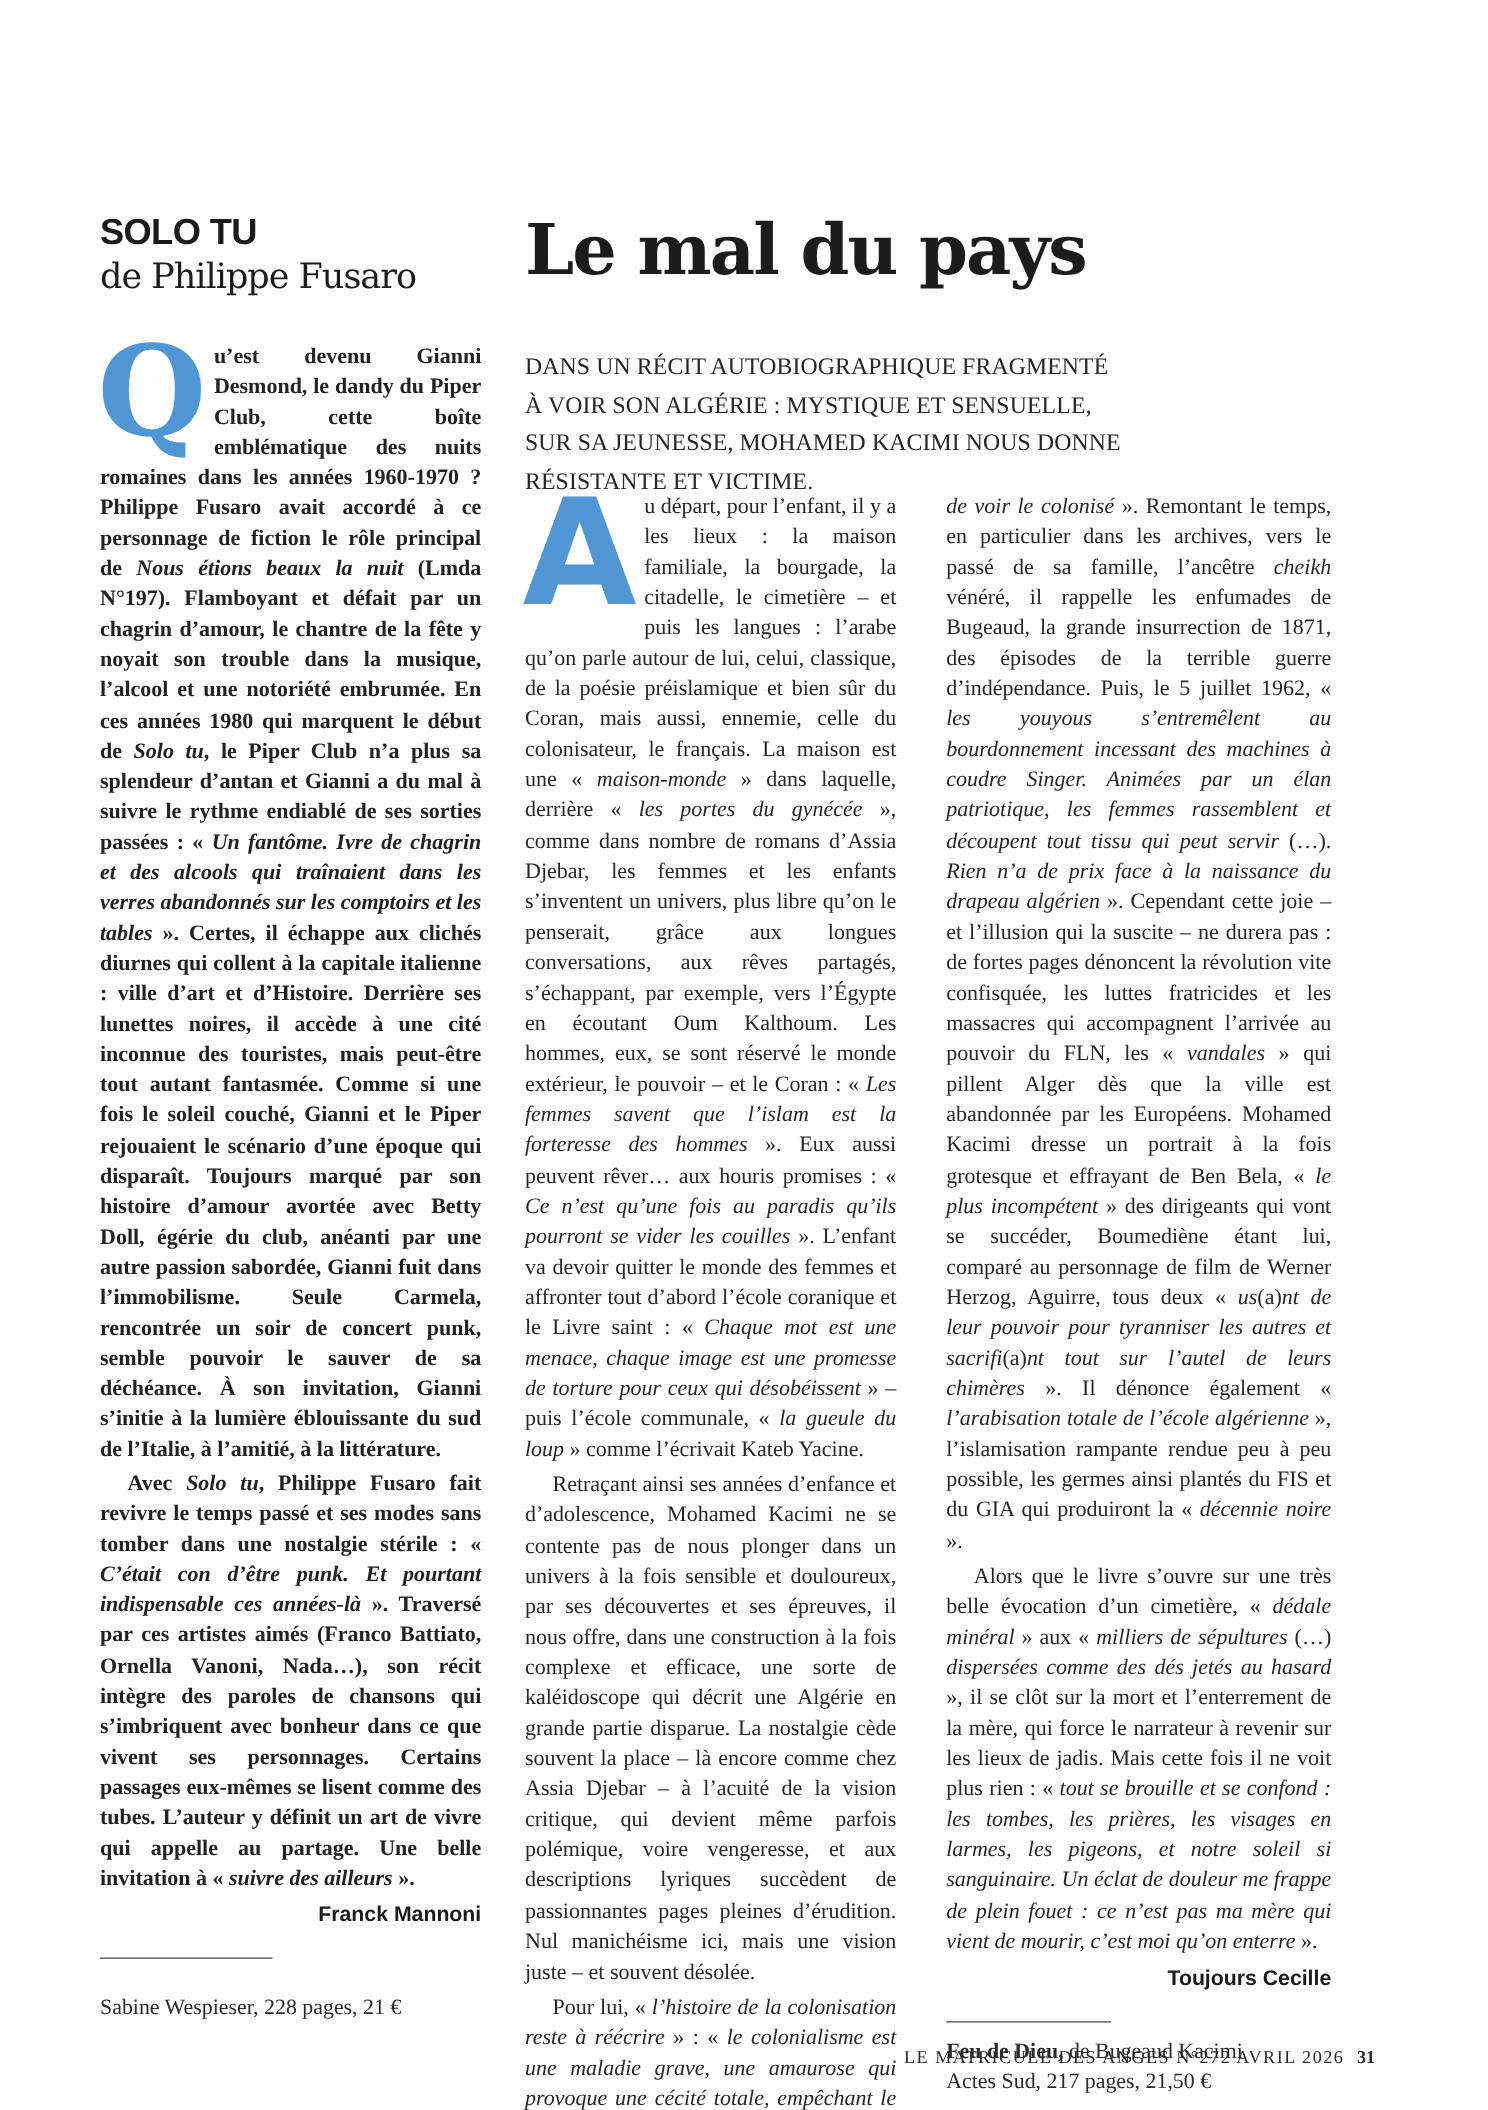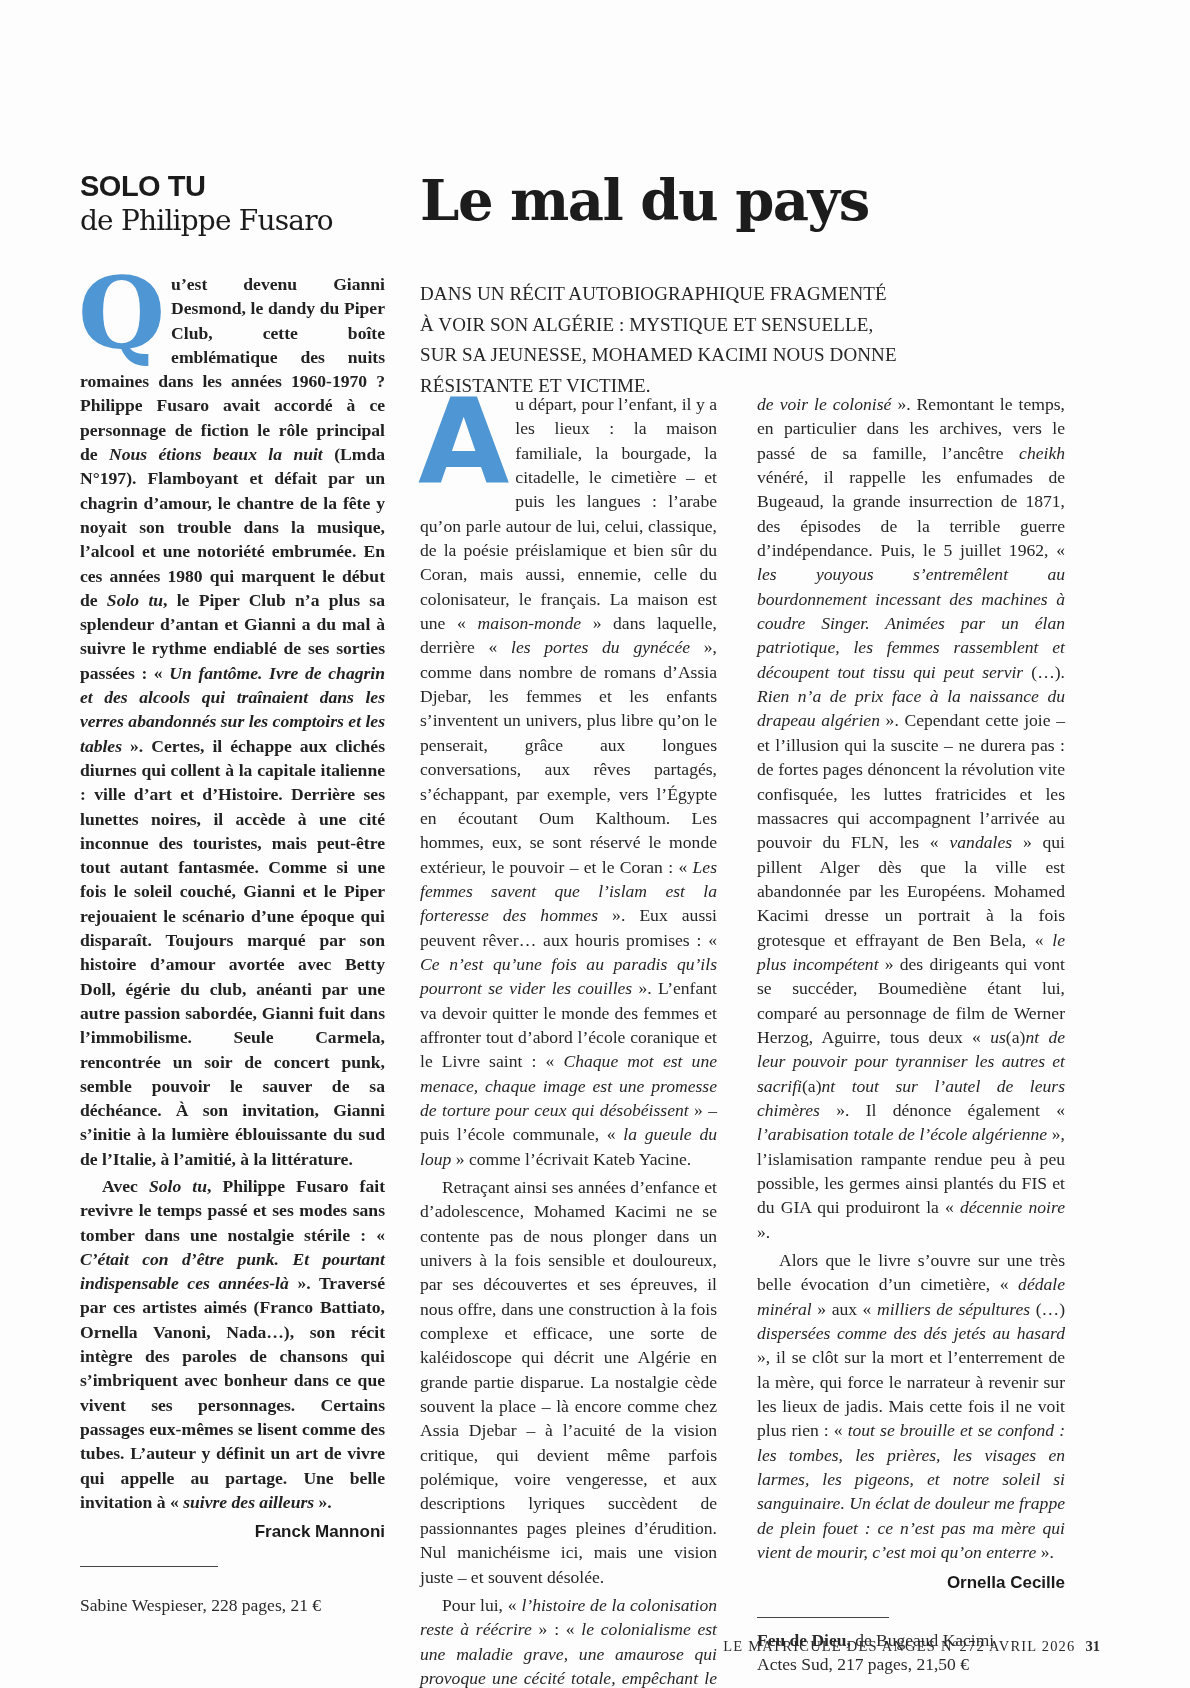--- a/index.html
+++ b/index.html
@@ -107,21 +107,21 @@
     <span class="drop-a">A</span>
     <span><span>u départ, pour l’enfant, il y a les lieux : la maison familiale, la bourgade, la citadelle, le cimetière – et puis les langues : l’arabe qu’on parle autour de lui, celui, classique, de la poésie préislamique et bien sûr du Coran, mais aussi, ennemie, celle du colonisateur, le français. La maison est une « </span><span class="it">maison-monde</span><span> » dans laquelle, derrière « </span><span class="it">les portes du gynécée</span><span> », comme dans nombre de romans d’Assia Djebar, les femmes et les enfants s’inventent un univers, plus libre qu’on le penserait, grâce aux longues conversations, aux rêves partagés, s’échappant, par exemple, vers l’Égypte en écoutant Oum Kalthoum. Les hommes, eux, se sont réservé le monde extérieur, le pouvoir – et le Coran : « </span><span class="it">Les femmes savent que l’islam est la forteresse des hommes</span><span> ». Eux aussi peuvent rêver… aux houris promises : « </span><span class="it">Ce n’est qu’une fois au paradis qu’ils pourront se vider les couilles</span><span> ». L’enfant va devoir quitter le monde des femmes et affronter tout d’abord l’école coranique et le Livre saint : « </span><span class="it">Chaque mot est une menace, chaque image est une promesse de torture pour ceux qui désobéissent</span><span> » – puis l’école communale, « </span><span class="it">la gueule du loup</span><span> » comme l’écrivait Kateb Yacine.</span></span>
   </p>
   <p class="indent"><span><span>Retraçant ainsi ses années d’enfance et d’adolescence, Mohamed Kacimi ne se contente pas de nous plonger dans un univers à la fois sensible et douloureux, par ses découvertes et ses épreuves, il nous offre, dans une construction à la fois complexe et efficace, une sorte de kaléidoscope qui décrit une Algérie en grande partie disparue. La nostalgie cède souvent la place – là encore comme chez Assia Djebar – à l’acuité de la vision critique, qui devient même parfois polémique, voire vengeresse, et aux descriptions lyriques succèdent de passionnantes pages pleines d’érudition. Nul manichéisme ici, mais une vision juste – et souvent désolée.</span></span></p>
   <p class="indent"><span><span>Pour lui, « </span><span class="it">l’histoire de la colonisation reste à réécrire</span><span> » : « </span><span class="it">le colonialisme est une maladie grave, une amaurose qui provoque une cécité totale, empêchant le colonisateur</span></span></p>
 </div>
 
 <div id="col-right" class="abs body-text">
   <p><span><span class="it">de voir le colonisé</span><span> ». Remontant le temps, en particulier dans les archives, vers le passé de sa famille, l’ancêtre </span><span class="it">cheikh</span><span> vénéré, il rappelle les enfumades de Bugeaud, la grande insurrection de 1871, des épisodes de la terrible guerre d’indépendance. Puis, le 5 juillet 1962, « </span><span class="it">les youyous s’entremêlent au bourdonnement incessant des machines à coudre Singer. Animées par un élan patriotique, les femmes rassemblent et découpent tout tissu qui peut servir</span><span> (…). </span><span class="it">Rien n’a de prix face à la naissance du drapeau algérien</span><span> ». Cependant cette joie – et l’illusion qui la suscite – ne durera pas : de fortes pages dénoncent la révolution vite confisquée, les luttes fratricides et les massacres qui accompagnent l’arrivée au pouvoir du FLN, les « </span><span class="it">vandales</span><span> » qui pillent Alger dès que la ville est abandonnée par les Européens. Mohamed Kacimi dresse un portrait à la fois grotesque et effrayant de Ben Bela, « </span><span class="it">le plus incompétent</span><span> » des dirigeants qui vont se succéder, Boumediène étant lui, comparé au personnage de film de Werner Herzog, Aguirre, tous deux « </span><span class="it">us</span><span>(a)</span><span class="it">nt de leur pouvoir pour tyranniser les autres et sacrifi</span><span>(a)</span><span class="it">nt tout sur l’autel de leurs chimères</span><span> ». Il dénonce également « </span><span class="it">l’arabisation totale de l’école algérienne</span><span> », l’islamisation rampante rendue peu à peu possible, les germes ainsi plantés du FIS et du GIA qui produiront la « </span><span class="it">décennie noire</span><span> ».</span></span></p>
   <p class="indent"><span><span>Alors que le livre s’ouvre sur une très belle évocation d’un cimetière, « </span><span class="it">dédale minéral</span><span> » aux « </span><span class="it">milliers de sépultures</span><span> (…) </span><span class="it">dispersées comme des dés jetés au hasard</span><span> », il se clôt sur la mort et l’enterrement de la mère, qui force le narrateur à revenir sur les lieux de jadis. Mais cette fois il ne voit plus rien : « </span><span class="it">tout se brouille et se confond : les tombes, les prières, les visages en larmes, les pigeons, et notre soleil si sanguinaire. Un éclat de douleur me frappe de plein fouet : ce n’est pas ma mère qui vient de mourir, c’est moi qu’on enterre</span><span> ».</span></span></p>
-  <div class="signature" style="margin-top:6px">Ornella Cecille</div>
+  <div class="signature" style="margin-top:6px">Toujours Cecille</div>
   <div class="rule" style="width:132px;margin-top:22px"></div>
   <div class="bookinfo" style="margin-top:10px;text-align:left">
     <span class="b">Feu de Dieu,</span><span> de Bugeaud Kacimi</span><br>
     <span>Actes Sud, 217 pages, 21,50 €</span>
   </div>
 </div>
 
 <div id="footer" class="abs">
   <span>LE MATRICULE DES ANGES N°272 AVRIL 2026</span><span class="pnum">31</span>
 </div>

